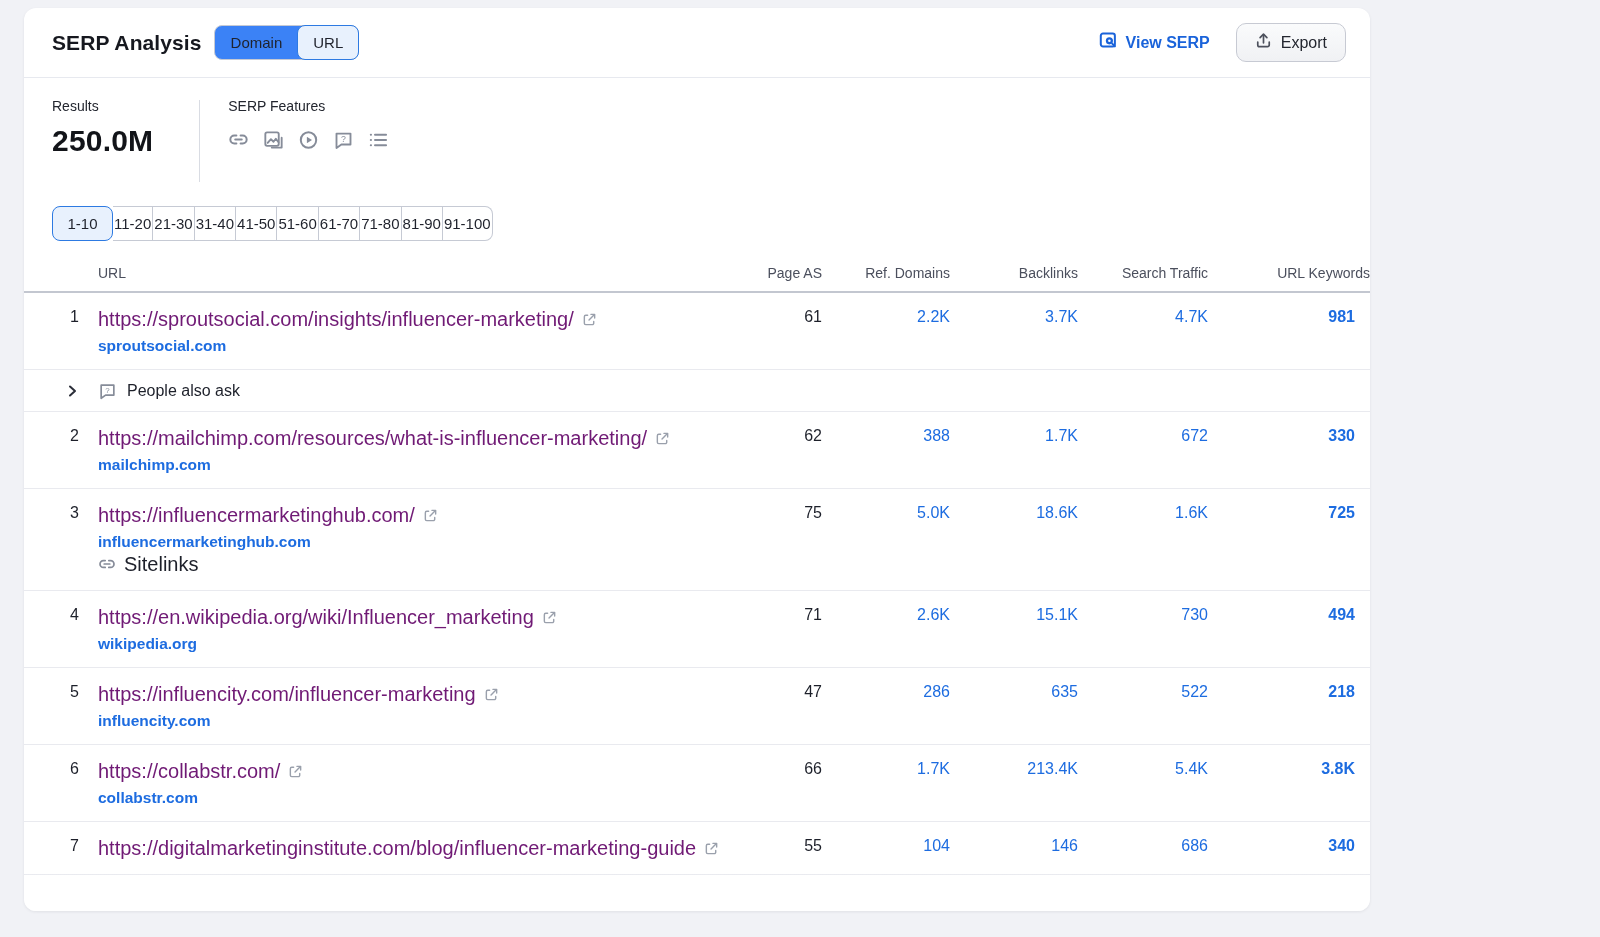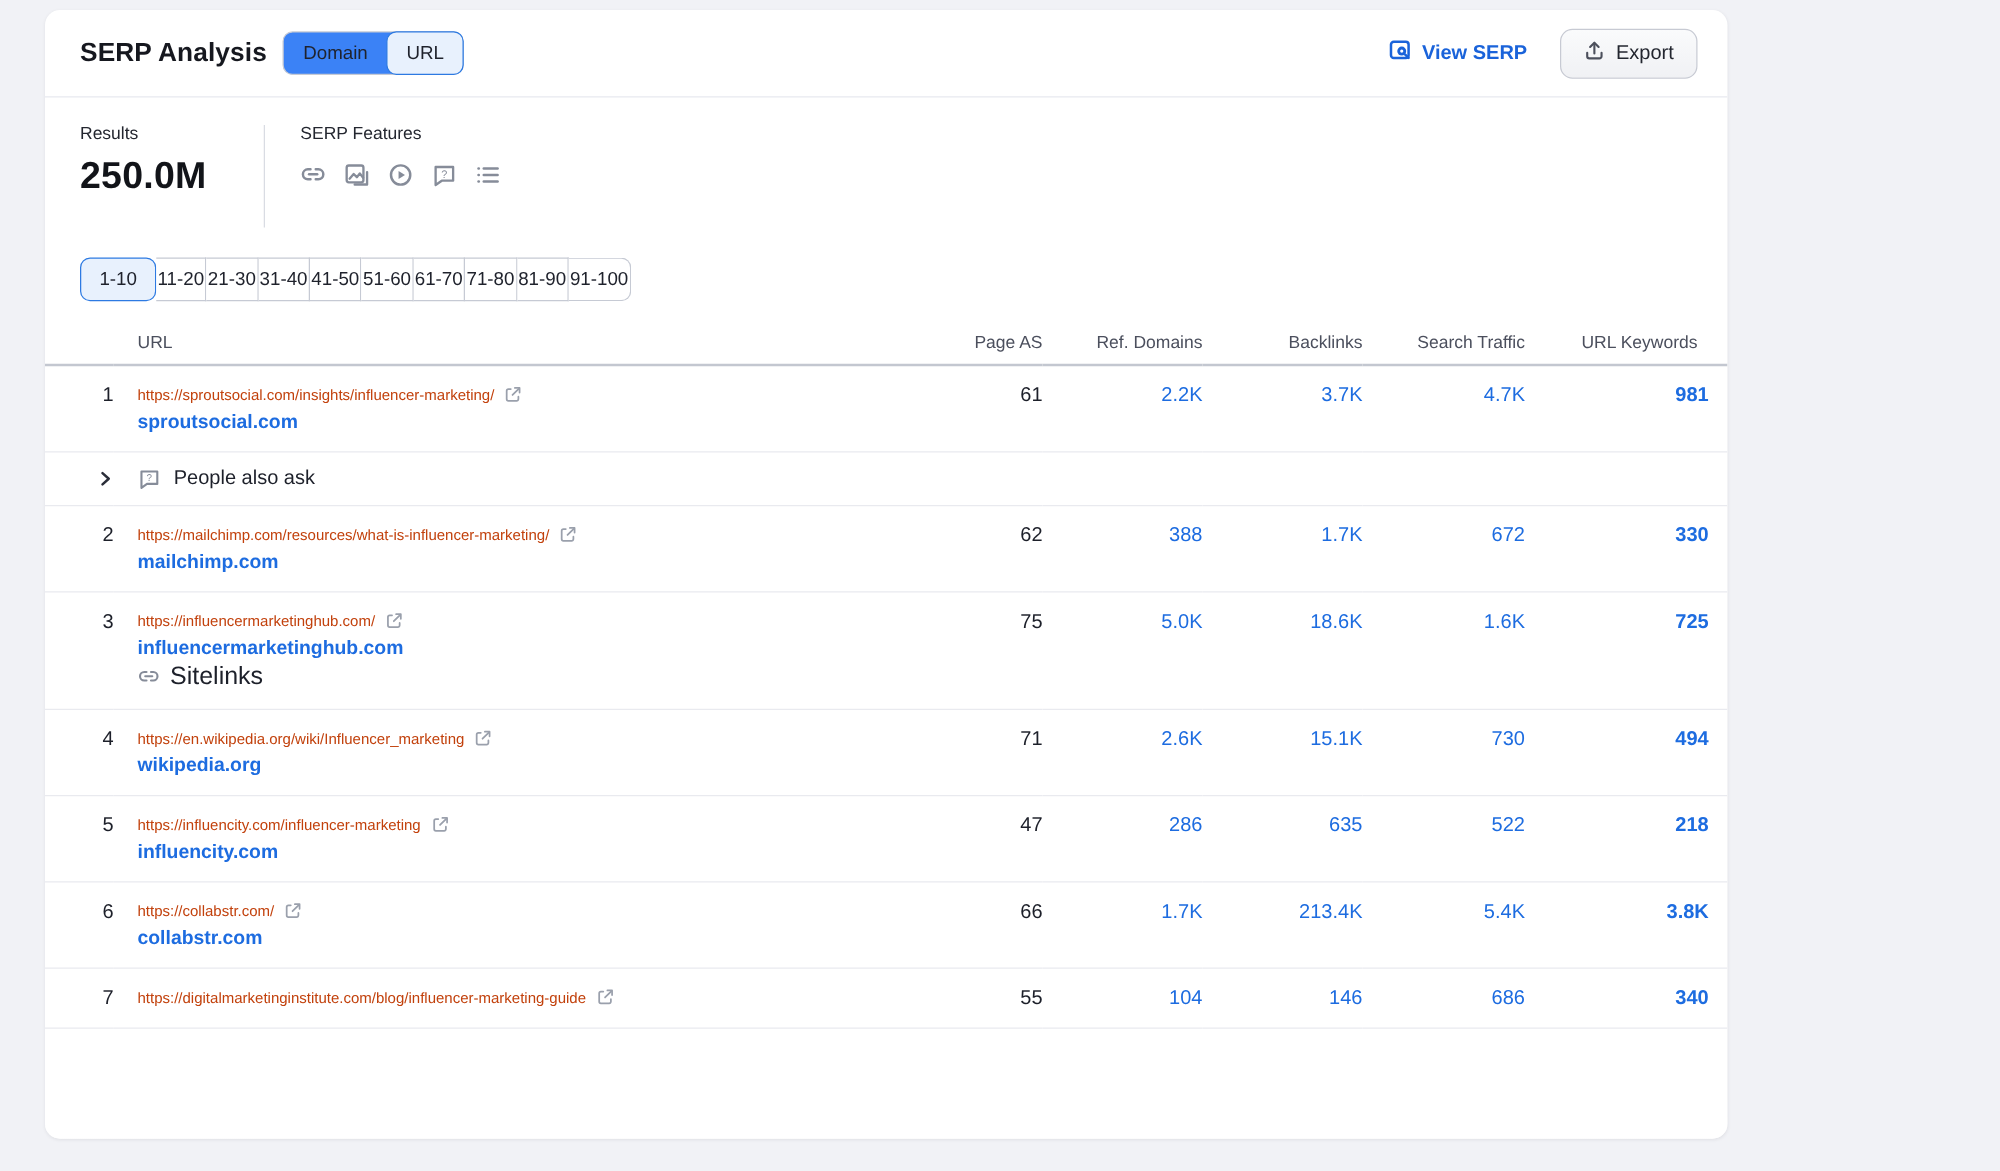--- a/index.html
+++ b/index.html
@@ -4,21 +4,21 @@
 <style>
   * { margin:0; padding:0; box-sizing:border-box; }
   html,body { width:1600px; height:937px; }
   body {
     background:#f1f2f6;
     font-family:"Liberation Sans","DejaVu Sans",sans-serif;
     color:#1b1e28;
     overflow:hidden;
   }
   .card {
-    position:absolute; left:36px; top:8px;
+    position:absolute; left:24px; top:8px;
     width:1346px; height:903px;
     background:#ffffff; border-radius:12px;
     box-shadow:0 1px 3px rgba(20,24,40,.08);
     overflow:hidden;
   }
   
   .card-header {
     height:70px; display:flex; align-items:center;
     padding:0 24px 0 28px; border-bottom:1px solid #e7e9ef;
   }
@@ -58,26 +58,26 @@
   }
   
   table { width:100%; border-collapse:collapse; margin-top:12px; table-layout:fixed; }
   col.c-pos{width:55px;} col.c-as{width:110px;} col.c-ref{width:128px;}
   col.c-back{width:128px;} col.c-traf{width:130px;} col.c-kw{width:162px;}
   thead th {
     font-size:14px; font-weight:400; color:#4b4f5d; text-align:right;
     padding:12px 0 10px 0; border-bottom:2px solid #c3c7d0;
   }
   thead th.h-url { text-align:left; padding-left:19px; }
-  thead th.h-kw { padding-right:24px; }
+  thead th.h-kw { }
   tbody td { border-bottom:1px solid #e9eaef; vertical-align:top; padding:15px 0 14px 0; }
   td.pos { text-align:right; font-size:16px; color:#1d202a; padding-right:0; }
   td.urlcell { padding-left:19px; }
   .urlline { display:flex; align-items:center; gap:8px; }
-  a.url { color:#c2410c; font-size:12px; text-decoration:none; cursor:pointer; white-space:nowrap; }
+  a.url { color:#701a75; font-size:20px; text-decoration:none; cursor:pointer; white-space:nowrap; }
   a.domain { display:inline-block; color:#1d6ce0; font-size:15.5px; font-weight:700; text-decoration:none; margin-top:6px; cursor:pointer; }
   .sitelinks-line { display:flex; align-items:center; gap:8px; margin-top:2px; color:#1d202a; font-size:20px; }
   .sitelinks-line .s-icon { color:#868c99; display:inline-flex; }
   td.num { text-align:right; font-size:16px; }
   td.num.dark { color:#1d202a; }
   td.num a { color:#1d6ce0; text-decoration:none; cursor:pointer; }
   td.num.last { padding-right:15px;font-weight:bold; }
   tr.feature-row td { padding:12px 0 11px 0; }
   .feature-cell { display:flex; align-items:center; gap:10px; padding-left:19px; font-size:16px; color:#1d202a; }
   .feature-cell .f-icon { color:#868c99; display:inline-flex; }

